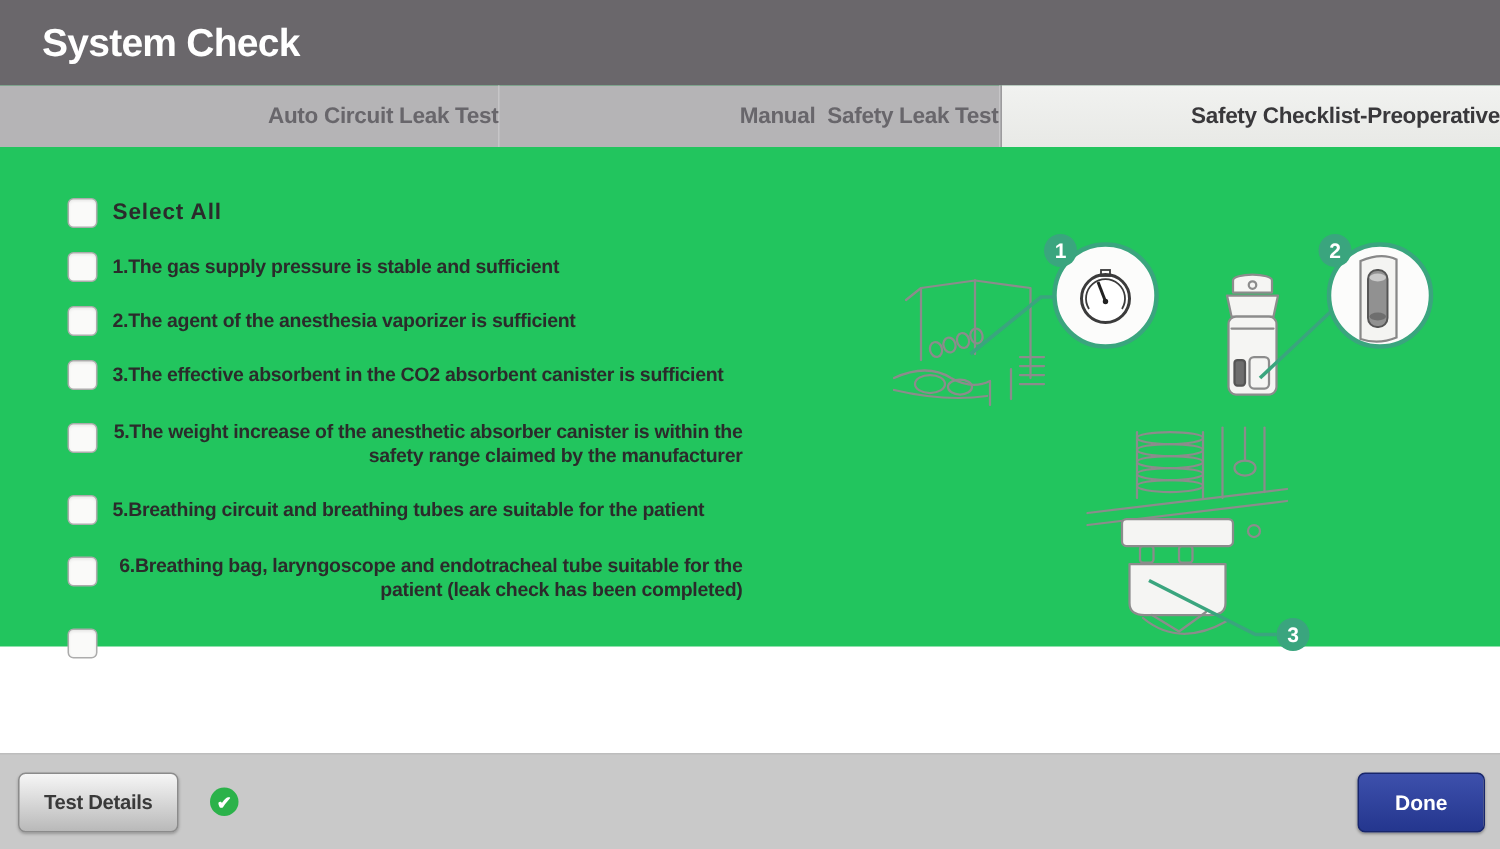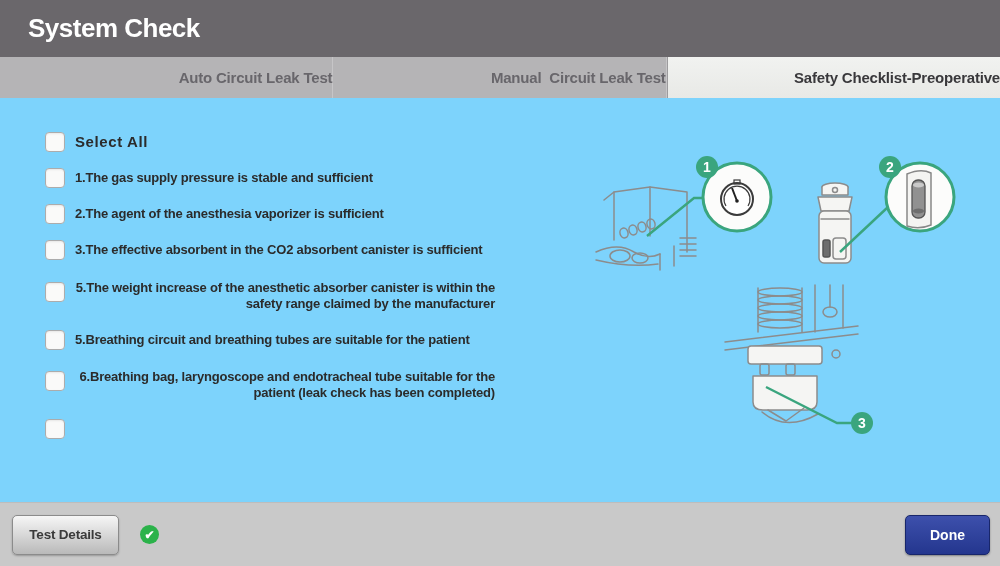--- a/index.html
+++ b/index.html
@@ -1,18 +1,18 @@
 <!DOCTYPE html>
 <html><head>
 <meta charset="utf-8">
 <style>
   * { margin:0; padding:0; box-sizing:border-box; }
   html,body { width:1000px; height:566px; }
   body { font-family:"Liberation Sans", sans-serif; overflow:hidden; }
-  .app { position:relative; width:1000px; height:566px; background:#7dd3fc; }
+  .app { position:relative; width:1000px; height:431px; background:#22c55e; }
 
   
   .header { position:absolute; top:0; left:0; width:1000px; height:57px;
     background:#6A676B; display:flex; align-items:center; padding-left:28px; }
   .header h1 { color:#FFFFFF; font-size:26px; font-weight:bold; letter-spacing:-0.5px; }
 
   
   .tabbar { position:absolute; top:57px; left:0; width:1000px; height:41px;
     background:#B5B4B6; display:flex; }
   .tab { flex:1; display:flex; align-items:center; justify-content:flex-end;
@@ -68,21 +68,21 @@
 
   <div class="header">
     <h1>System Check</h1>
   </div>
 
   <div class="tabbar">
     <div class="tab">
       <span>Auto Circuit Leak Test</span>
     </div>
     <div class="tab">
-      <span>Manual  Circuit Leak Test</span>
+      <span>Manual  Safety Leak Test</span>
     </div>
     <div class="tab active">
       <span>Safety Checklist-Preoperative</span>
     </div>
   </div>
 
   <div class="checklist">
     <div class="check-row select-all" style="top:34px">
       <span class="checkbox"></span>
       <span class="item-text">Select All</span>

